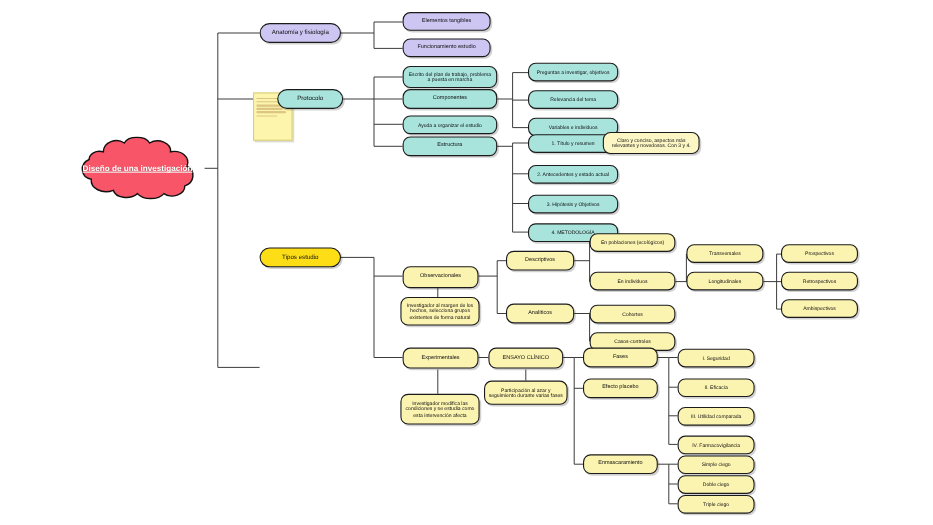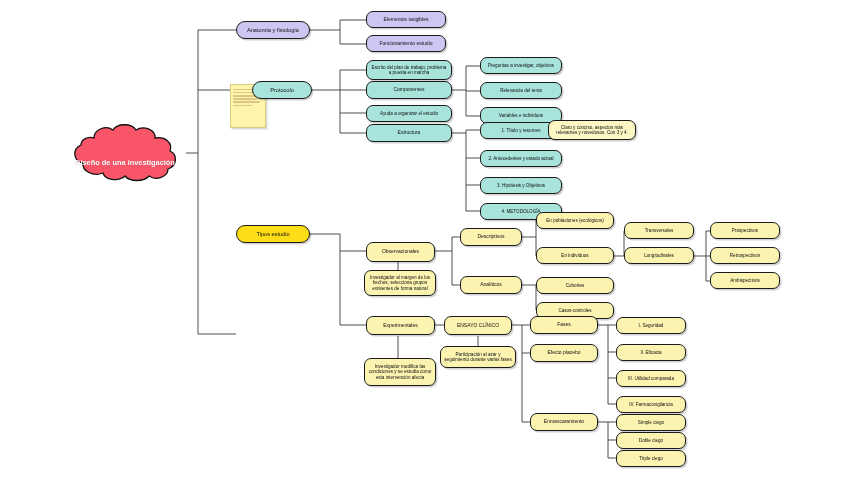--- a/index.html
+++ b/index.html
@@ -35,29 +35,30 @@
   .fs55{font-size:5.0px;}
   .fs6{font-size:5.6px;}
 
   
   #cloud{
     position:absolute;
     left:64px;top:124px;width:122px;height:58px;
   }
   #cloud svg{position:absolute;left:0;top:0;}
   #cloud .cloud-label{
-    position:absolute;left:0;top:10px;width:122px;height:58px;
+    position:absolute;left:0;top:0;width:122px;height:58px;
     display:flex;align-items:center;justify-content:center;
     text-align:right;
     color:#ffffff;
     font-weight:bold;
     font-size:7.4px;
     line-height:1.3;
     text-shadow:0 0 1px rgba(0,0,0,0.25);
     pointer-events:none;
+    text-decoration:underline;
   }
 
   
   .sticky{
     position:absolute;
     background:#fdf5ac;
     border:1px solid #d8ce7e;
     box-shadow:1.5px 1.5px 0 rgba(0,0,0,0.14);
     padding:2px 2px;
     box-sizing:border-box;

